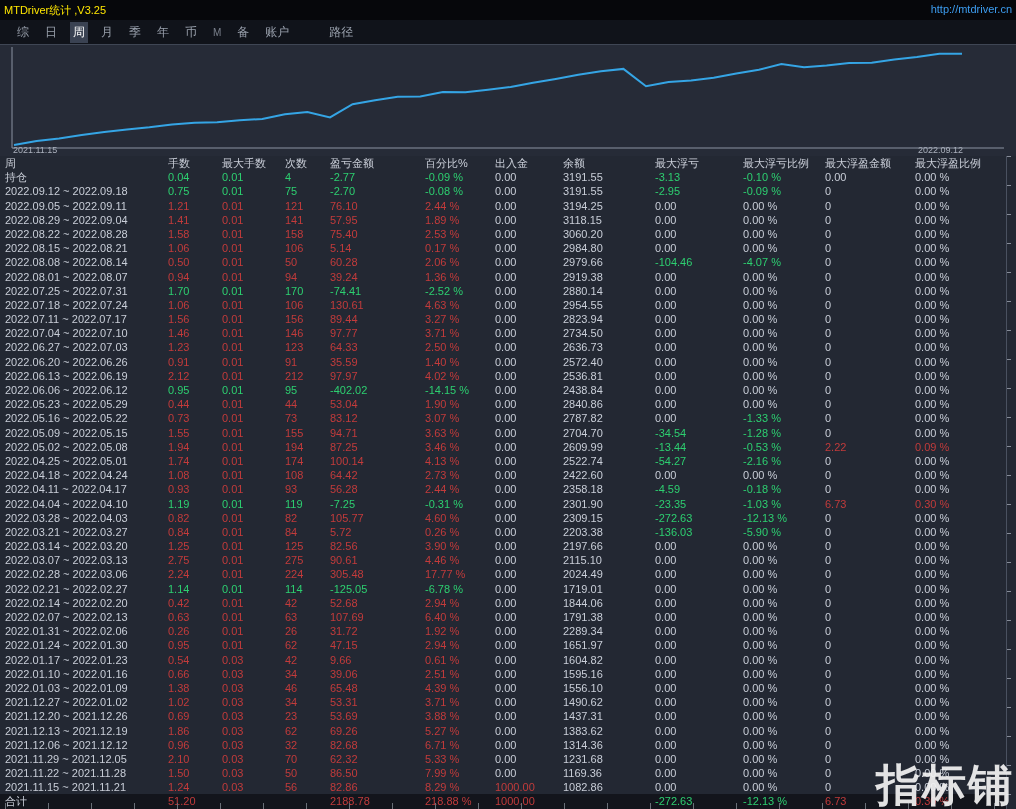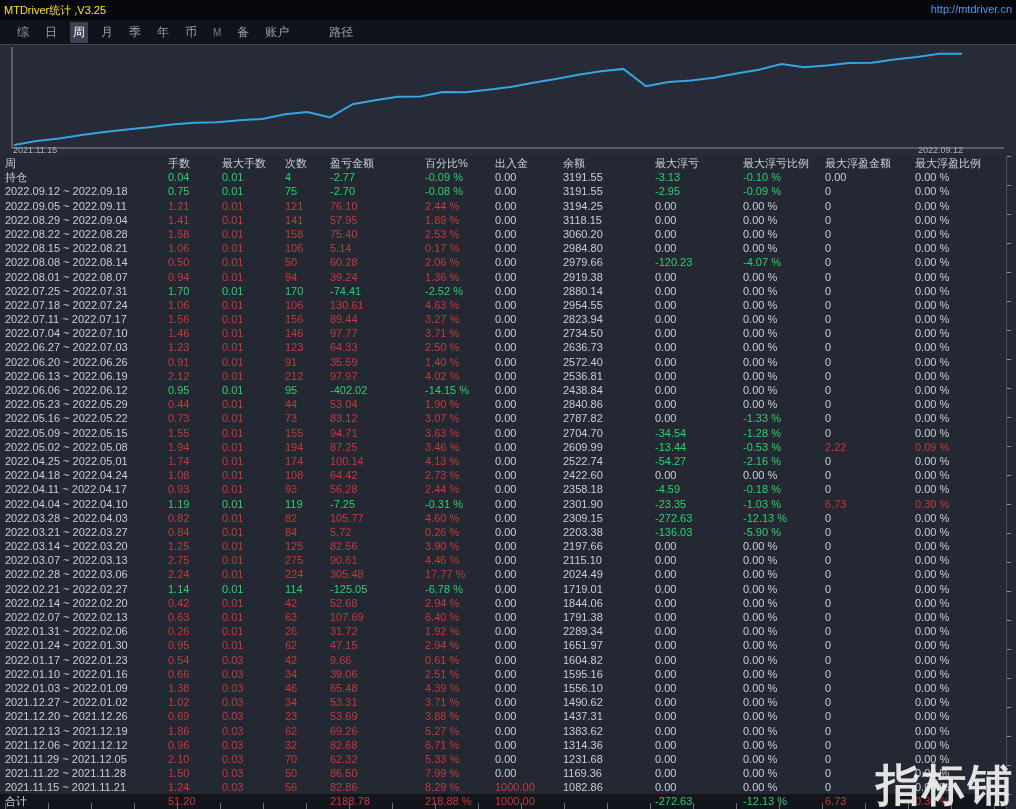--- a/index.html
+++ b/index.html
@@ -179,21 +179,21 @@
       </div>
       <div class="trow">
         <span class="cell w">2022.08.08 ~ 2022.08.14</span>
         <span class="cell r">0.50</span>
         <span class="cell r">0.01</span>
         <span class="cell r">50</span>
         <span class="cell r">60.28</span>
         <span class="cell r">2.06 %</span>
         <span class="cell w">0.00</span>
         <span class="cell w">2979.66</span>
-        <span class="cell g">-120.23</span>
+        <span class="cell g">-104.46</span>
         <span class="cell g">-4.07 %</span>
         <span class="cell w">0</span>
         <span class="cell w">0.00 %</span>
       </div>
       <div class="trow">
         <span class="cell w">2022.08.01 ~ 2022.08.07</span>
         <span class="cell r">0.94</span>
         <span class="cell r">0.01</span>
         <span class="cell r">94</span>
         <span class="cell r">39.24</span>

